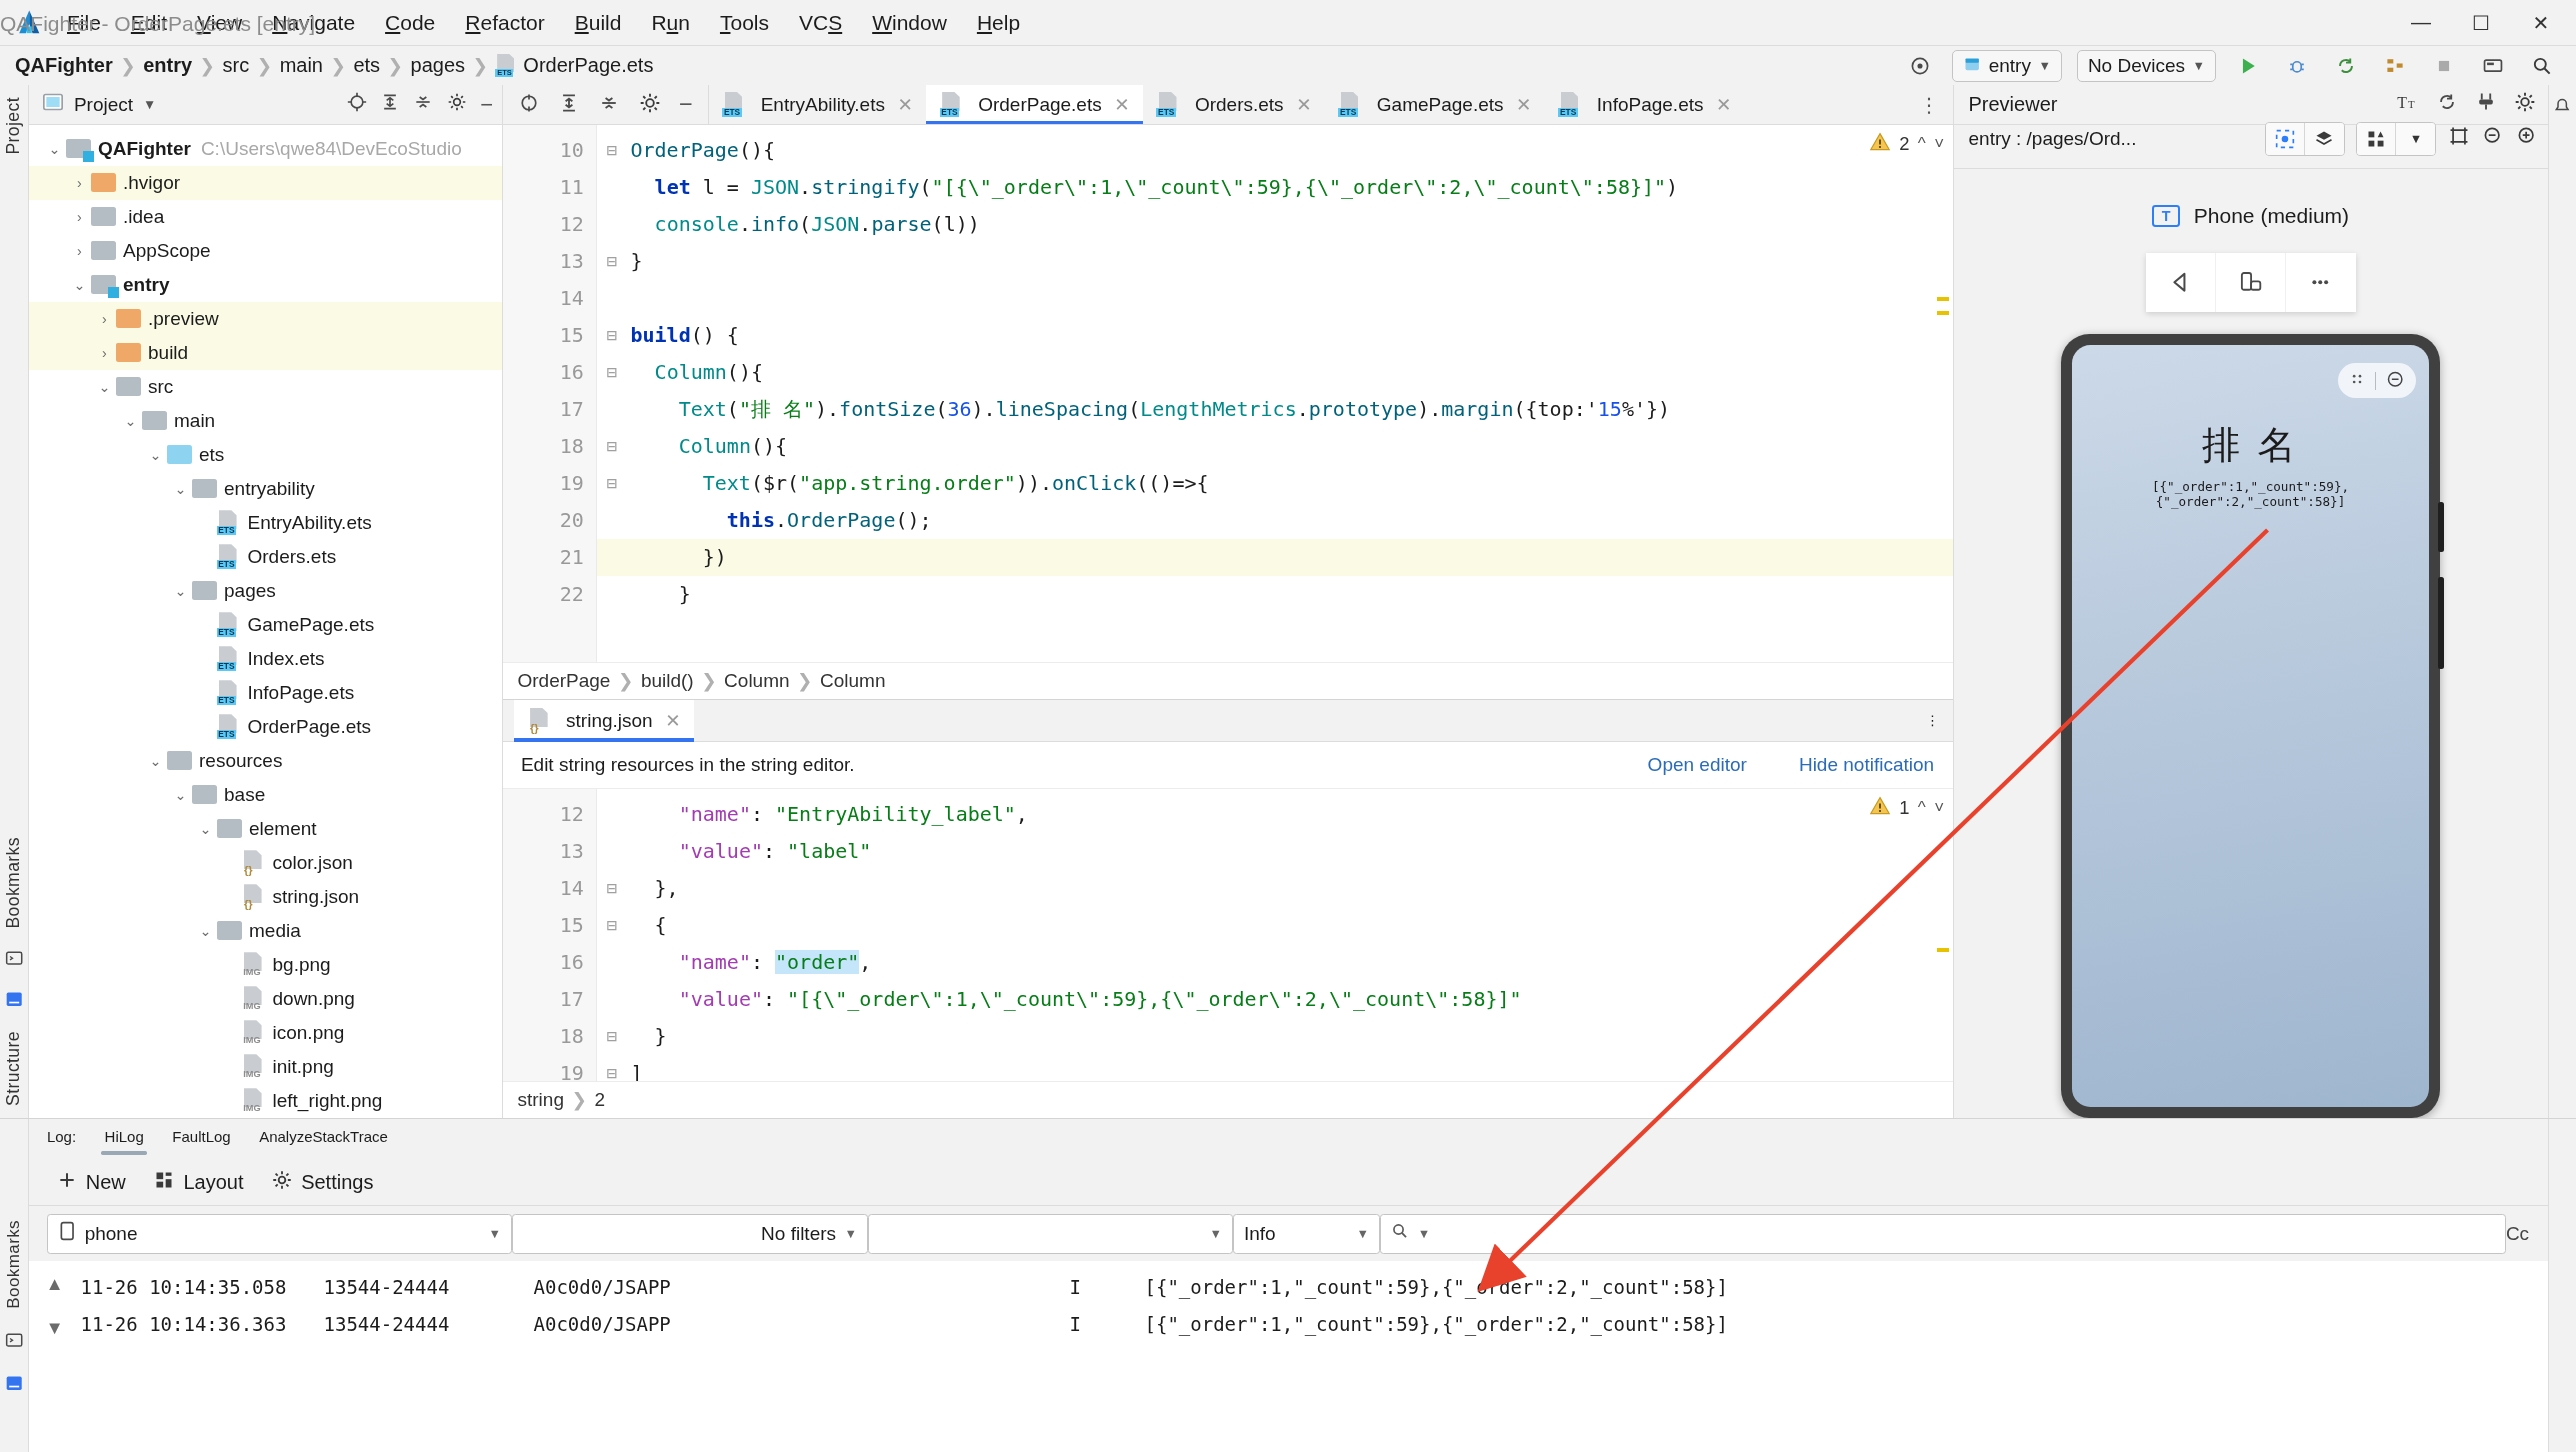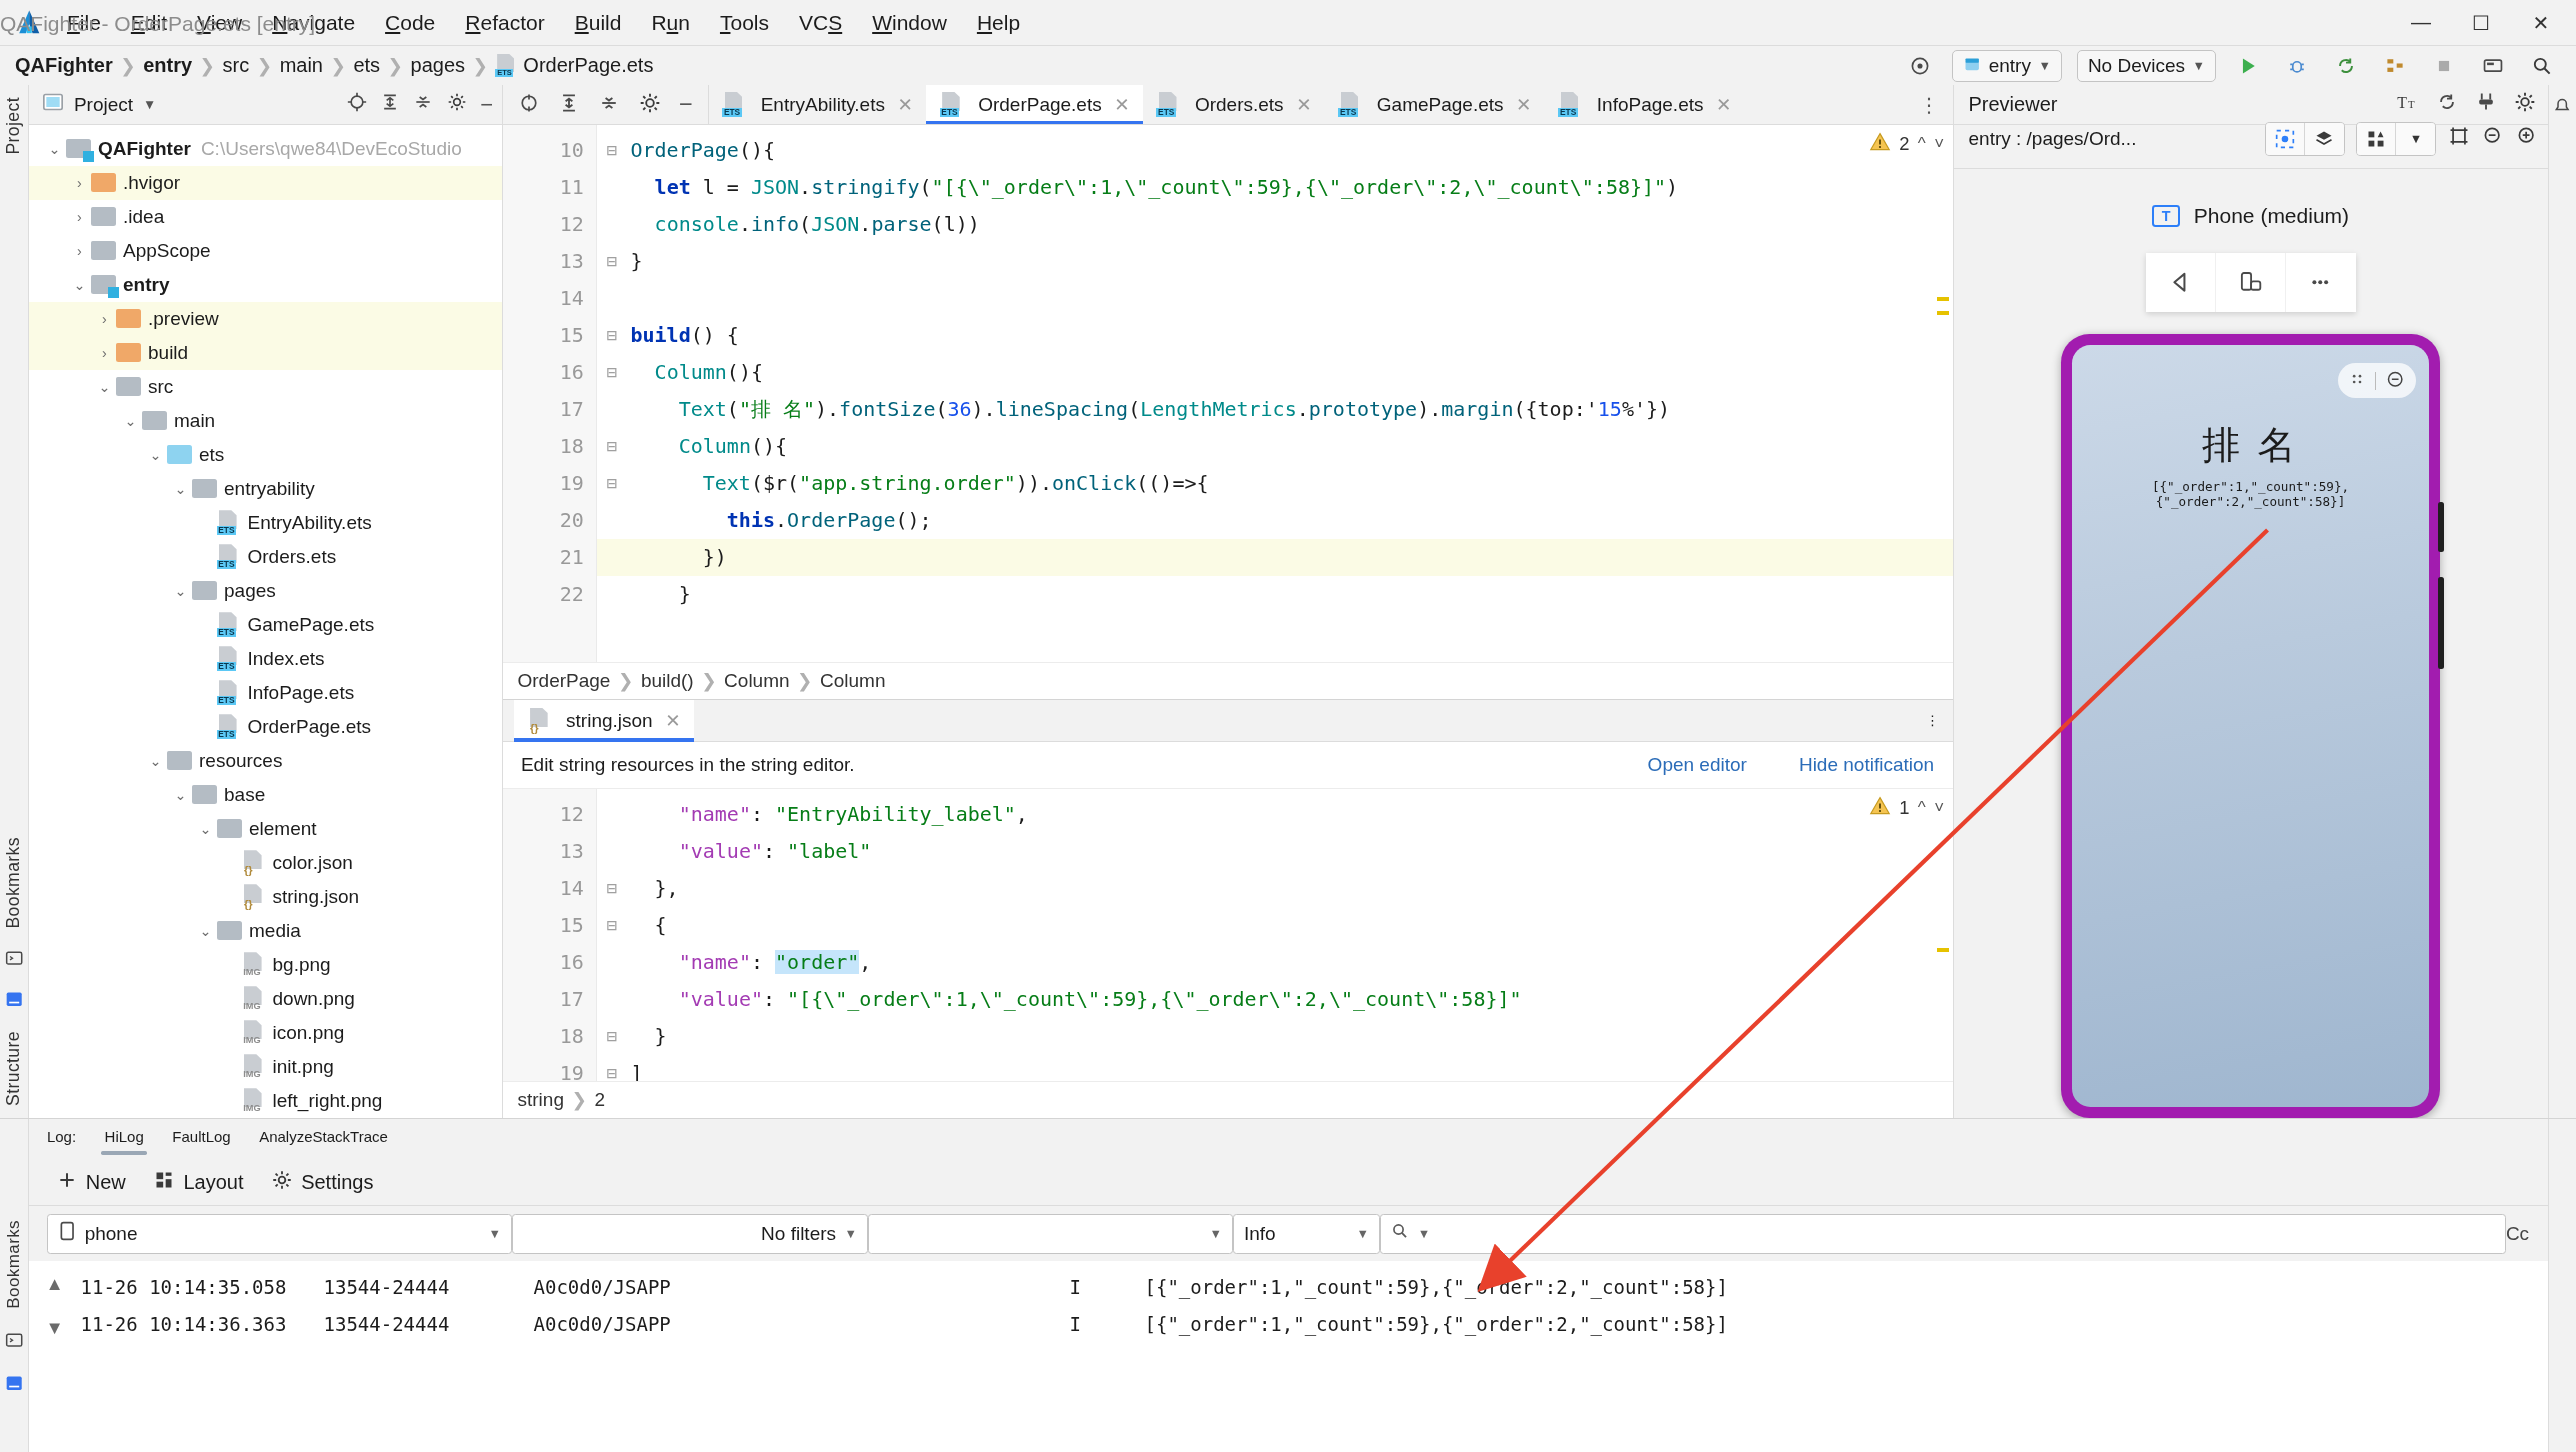--- a/index.html
+++ b/index.html
@@ -146,21 +146,21 @@
   .prevbody { flex:1; display:flex; flex-direction:column; align-items:center;
               padding-top:35px; min-height:0; overflow:hidden;}
   .devlabel { display:flex; align-items:center; gap:13.4px; font-size:21px; }
   .tbox { width:28.5px; height:22px; border:2.5px solid #2d7ff9; border-radius:3.4px;
           color:#2d7ff9; font-size:14.3px; display:flex; align-items:center;
           justify-content:center; font-weight:bold;}
   .ctrlbar { margin-top:25px; display:flex; background:#fff; box-shadow:0 1.7px 5.9px rgba(0,0,0,.15);}
   .ctrlbar div { width:70px; height:59px; display:flex; align-items:center;
                  justify-content:center; border-right:0.8px solid #f0f0f0;}
   .ctrlbar div:last-child { border-right:none; }
-  .phone { margin-top:22px; width:379px; height:863px; background:#a21caf;
+  .phone { margin-top:22px; width:379px; height:863px; background:#404040;
            border-radius:28.5px; padding:11px; position:relative; box-shadow:0 2.5px 10px rgba(0,0,0,.3);}
   .screen { width:100%; height:100%; border-radius:18.4px; overflow:hidden; position:relative;
             background:linear-gradient(170deg,#ccd9e8 0%,#b9cadd 40%,#9fb6cf 100%);}
   .float { position:absolute; right:13.4px; top:18.4px; background:rgba(255,255,255,.75);
            border-radius:18.4px; height:35px; display:flex; align-items:center;
            padding:0 11.7px; gap:10px;}
   .ptitle { position:absolute; left:0; right:0; top:75px; text-align:center;
             font-size:38px; letter-spacing:3.4px; color:#1b1b1b;}
   .psub { position:absolute; left:0; right:0; top:134px; text-align:center;
           font-size:12.6px; color:#1b1b1b; font-family:"DejaVu Sans Mono",monospace;}

